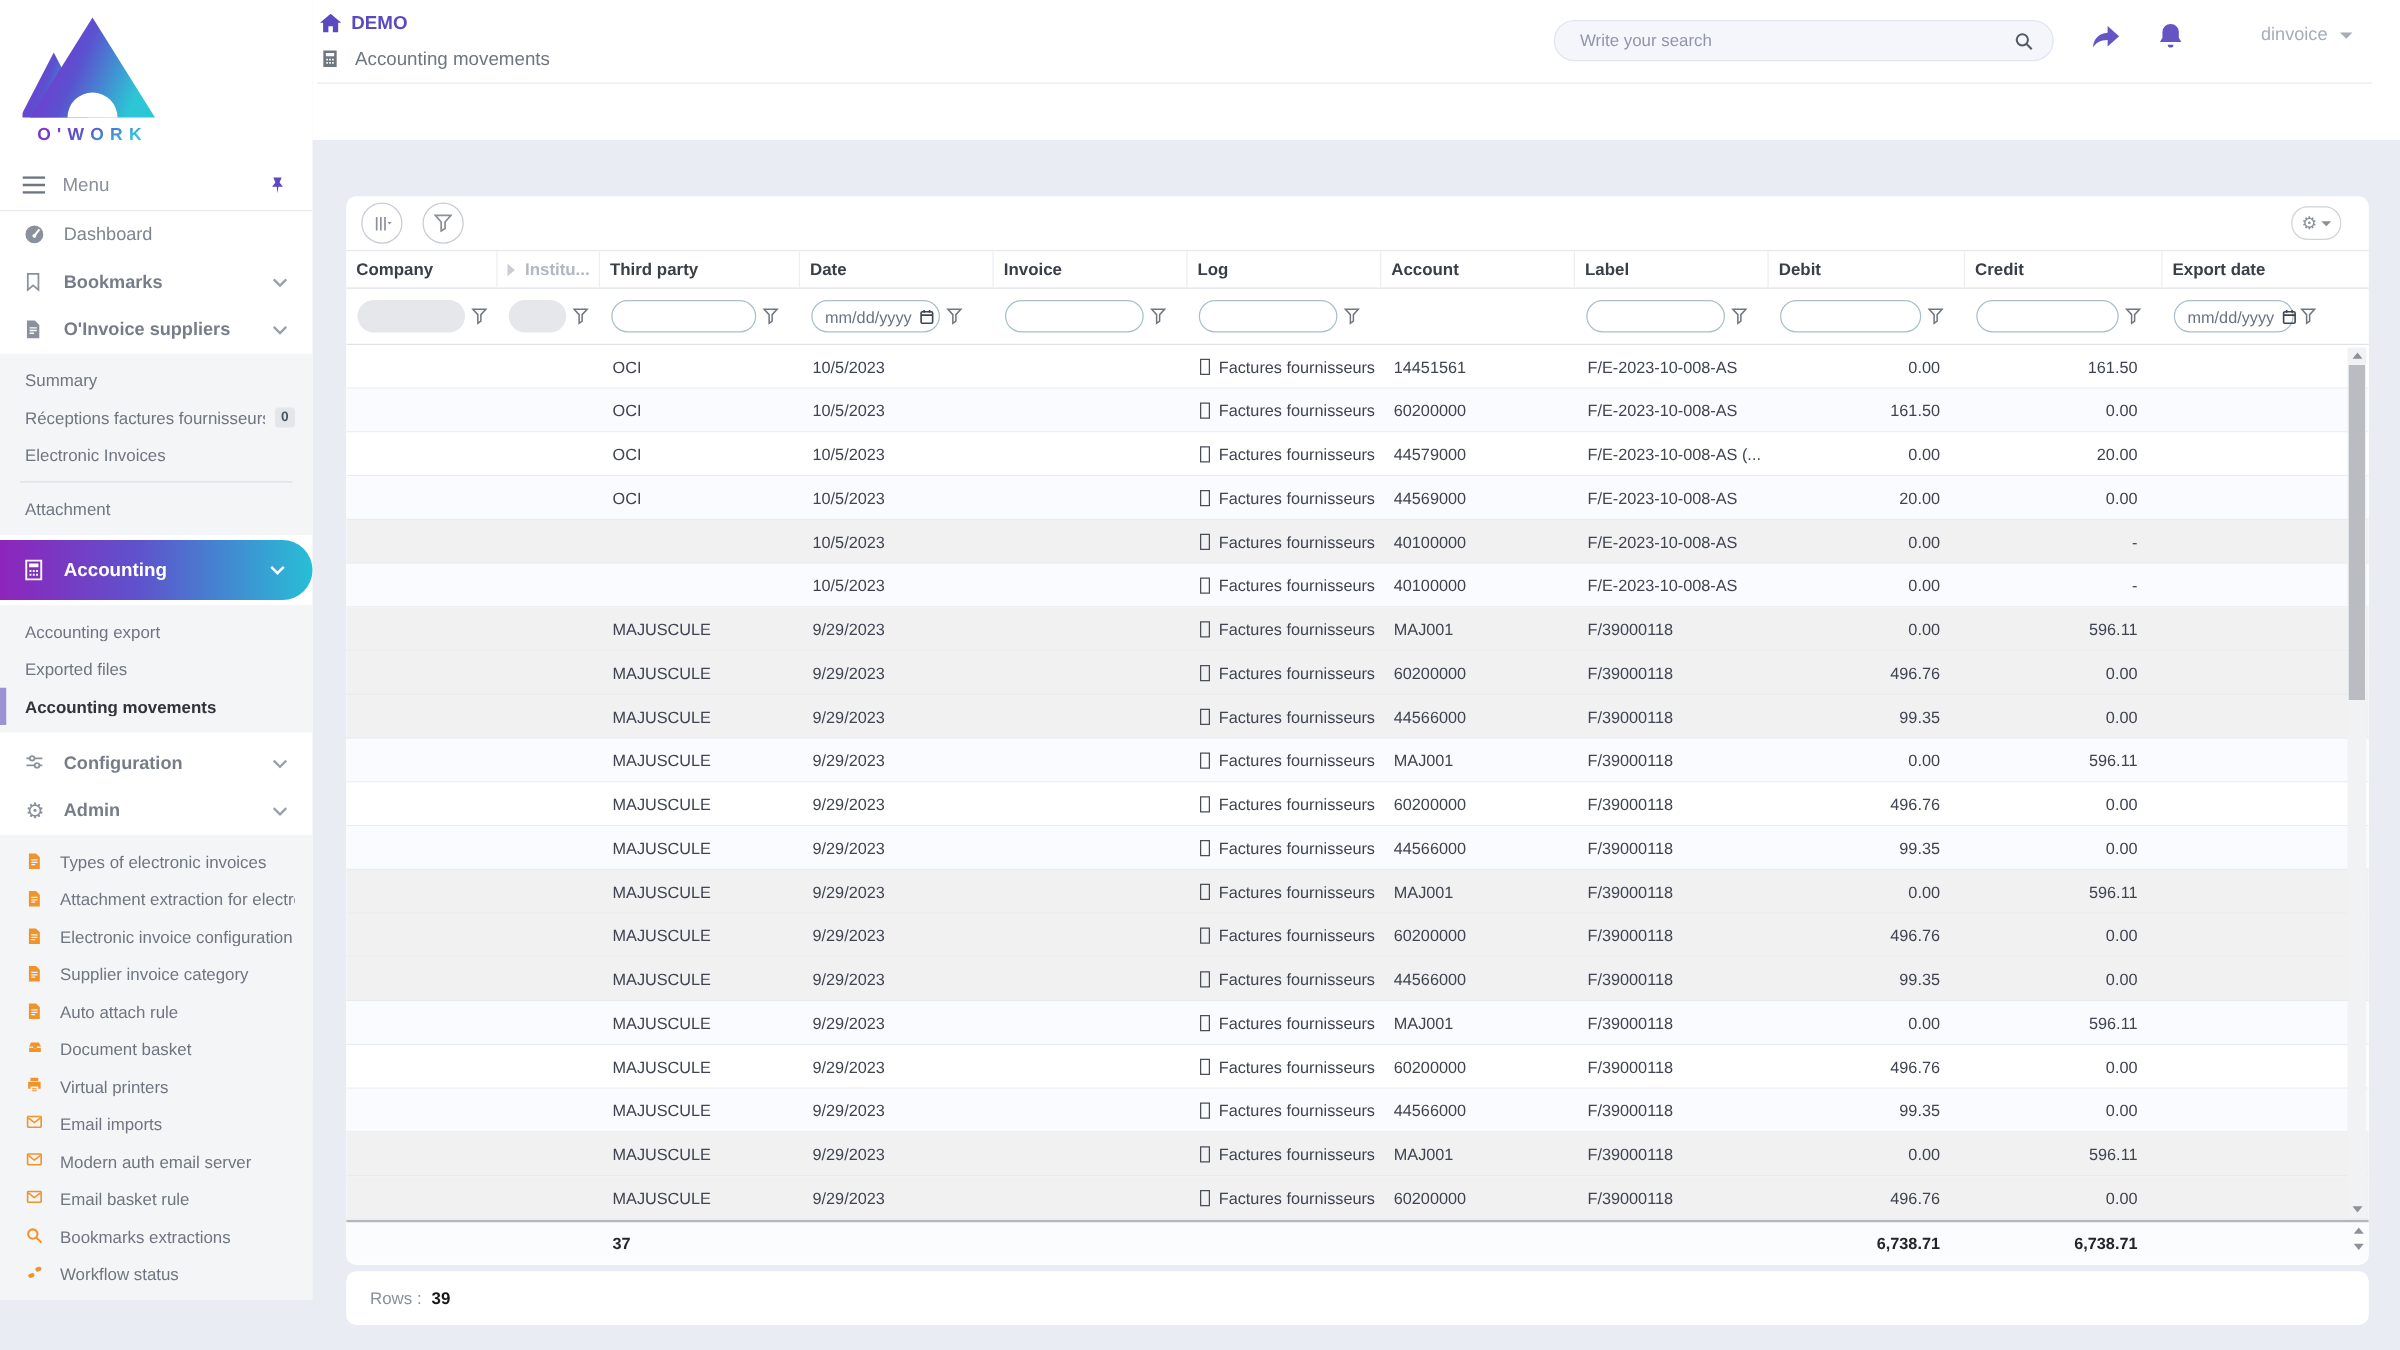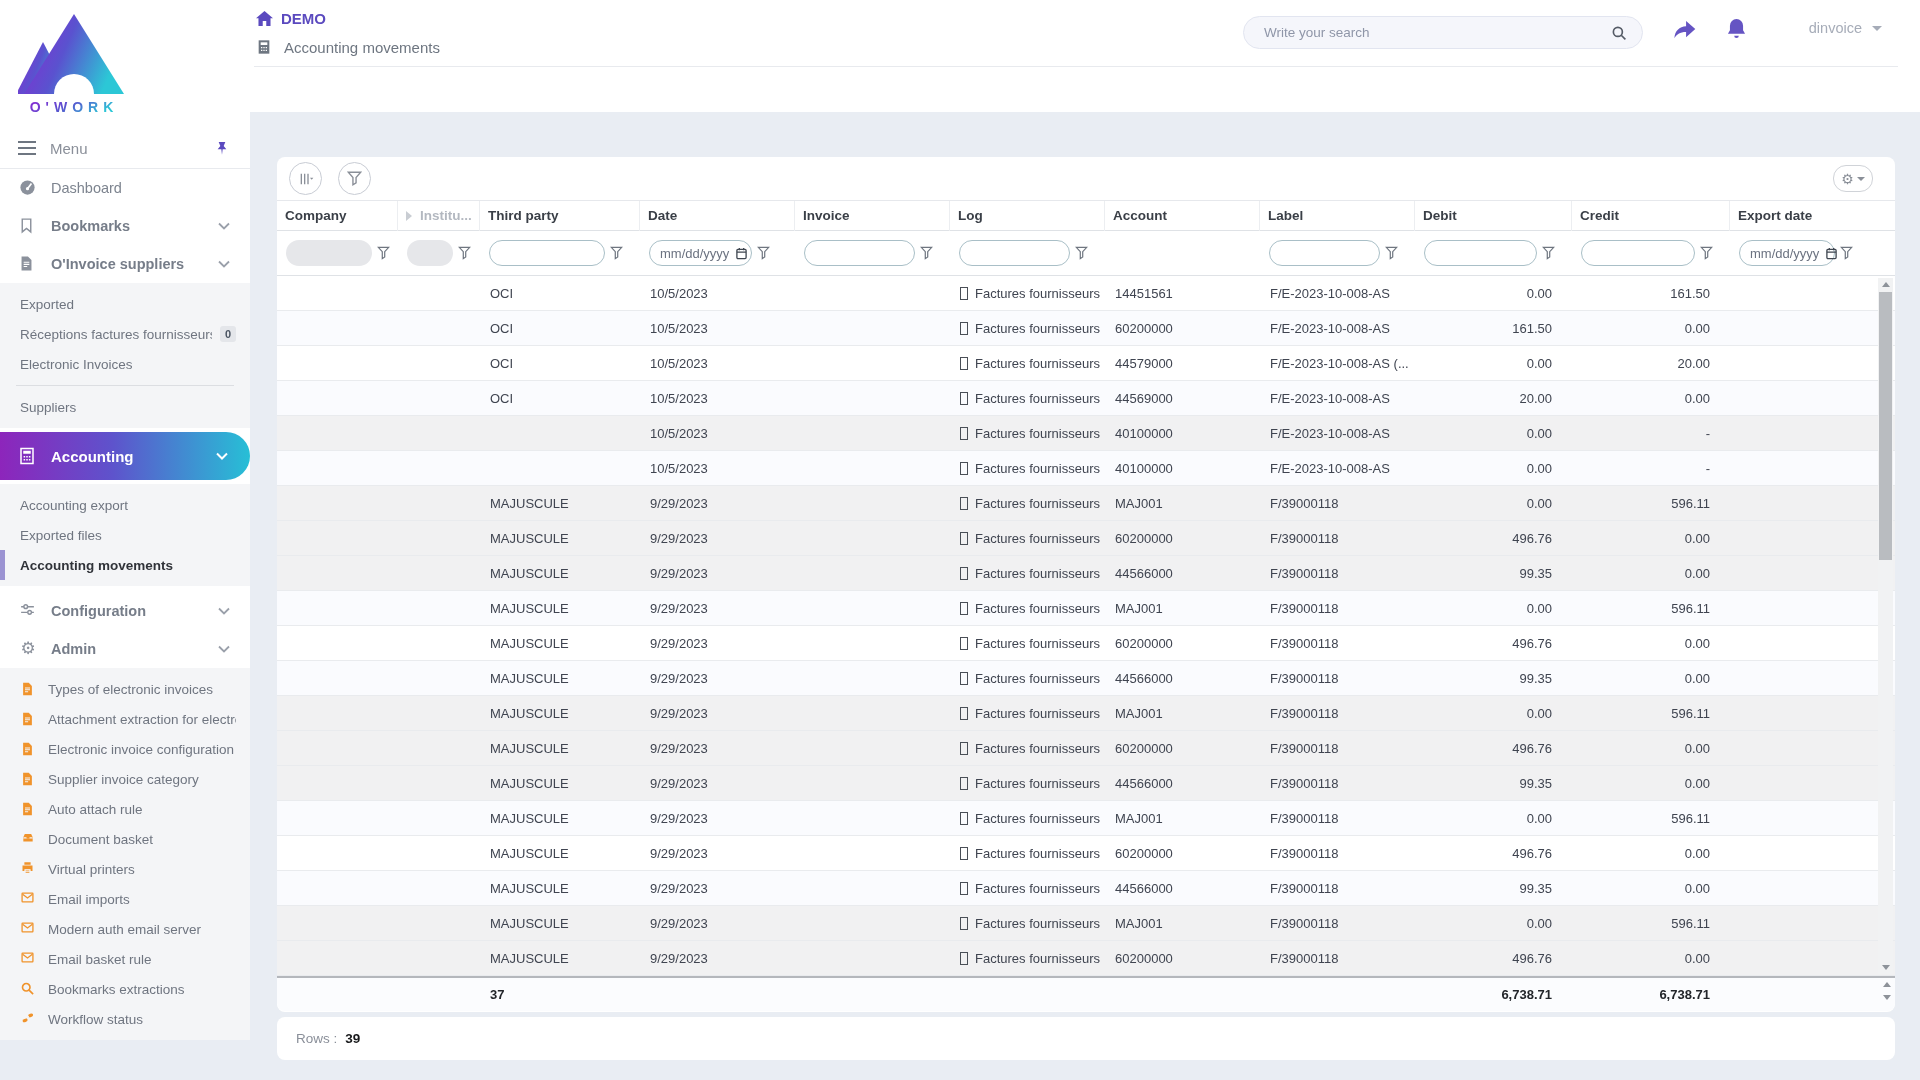--- a/index.html
+++ b/index.html
@@ -195,32 +195,32 @@
       <span class="ni-label">O'Invoice suppliers</span>
       <span class="chev">
         <svg width="12" height="8" viewBox="0 0 12 8">
             <path d="M1 1.5l5 5 5-5" fill="none" stroke="currentColor" stroke-width="1.8"></path>
           </svg>
       </span>
     </div>
 
     <div class="submenu" id="suppliers-submenu">
         <div class="sub-item">
-          <span class="sub-label">Exported</span>
+          <span class="sub-label">Summary</span>
         </div>
         <div class="sub-item">
           <span class="sub-label">Réceptions factures fournisseurs</span>
           <span class="badge">0</span>
         </div>
         <div class="sub-item">
           <span class="sub-label">Electronic Invoices</span>
         </div>
         <div class="sub-divider"></div>
         <div class="sub-item">
-          <span class="sub-label">Suppliers</span>
+          <span class="sub-label">Attachment</span>
         </div>
       </div>
 
     <div class="grad-item">
       <span class="ni-icon">
         <svg width="18" height="20" viewBox="0 0 24 24">
             <path d="M4 2h16v20H4z" fill="none" stroke="#fff" stroke-width="2"></path>
             <path d="M7 5h10v4H7z" fill="#fff"></path>
             <path d="M7.5 12h2v2h-2zm3.5 0h2v2h-2zm3.5 0h2v2h-2zM7.5 16h2v2h-2zm3.5 0h2v2h-2zm3.5 0h2v2h-2z" fill="#fff"></path>
           </svg>

